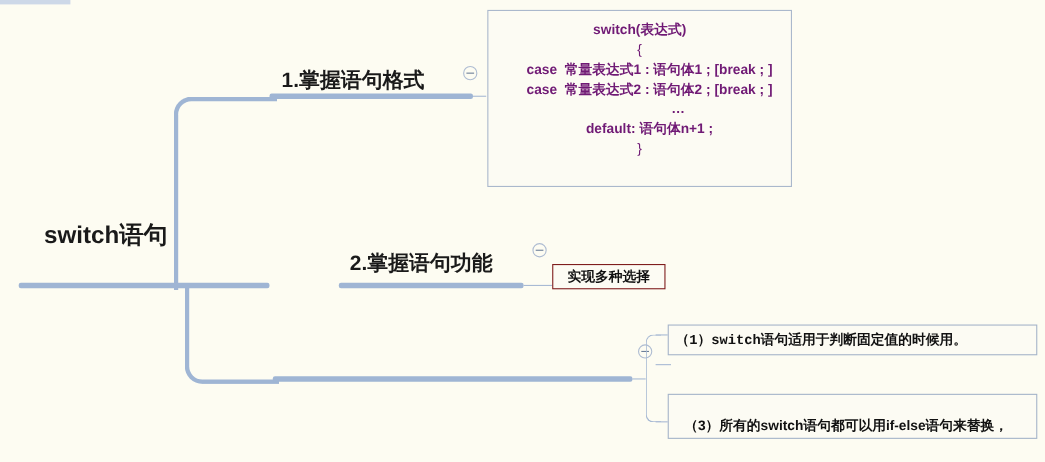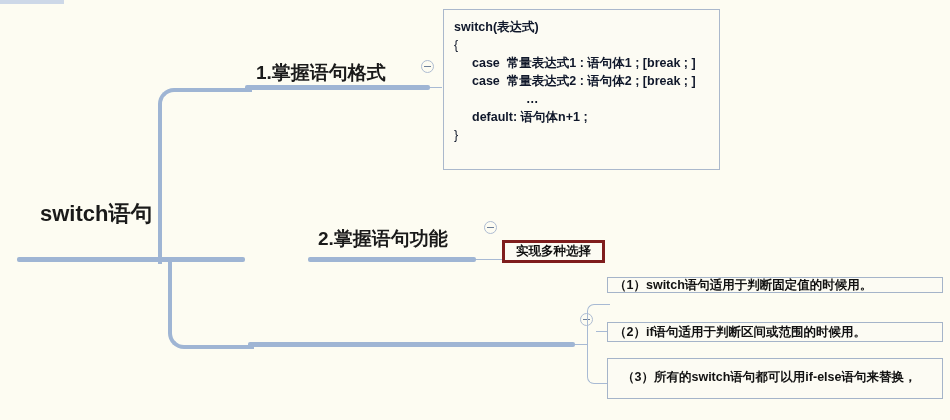--- a/index.html
+++ b/index.html
@@ -140,33 +140,34 @@
     top: 9px;
     width: 277px;
     height: 161px;
     border: 1px solid #aab8cc;
     background: #fcfbf3;
     box-sizing: border-box;
     padding: 8px 10px 0 10px;
   }
   .code-line {
     font-size: 12.5px;
-    color: #0f172a;
+    color: #701a75;
     line-height: 18px;
     white-space: pre;
     font-family: "Liberation Sans", "DejaVu Sans", sans-serif;
+    text-align: center;
   }
   .code-line.bold { font-weight: bold; }
   .code-line.indent { padding-left: 18px; }
   .code-line.dots { padding-left: 72px; letter-spacing: 2px; }
 
   
   .leaf-box {
     position: absolute;
-    border: 3px solid #7f1d1d;
+    border: 1px solid #7f1d1d;
     background: #fcfbf3;
     box-sizing: border-box;
     font-size: 12.5px;
     font-weight: bold;
     color: #111;
     display: flex;
     align-items: center;
     justify-content: center;
   }
   .lb-2 {
@@ -208,28 +209,28 @@
     border: 1px solid #a5b4c9;
     background: #fcfbf3;
     box-sizing: border-box;
     font-size: 12.5px;
     font-weight: bold;
     color: #111;
     padding: 0 6px;
     display: flex;
     align-items: center;
   }
-  .rb-1 { top: 277px; width: 336px; height: 16px; }
+  .rb-1 { top: 295px; width: 336px; height: 28px; font-family: Liberation Mono, monospace; }
   .rb-2 { top: 322px; width: 336px; height: 20px; }
   .rb-3 {
     top: 358px;
     width: 336px;
     height: 41px;
     display: block;
-    padding-top: 9px;
+    padding-top: 19px;
     line-height: 18px;
   }
   .rb-3 .l1 { display: block; padding-left: 8px; }
   .rb-3 .l2 { display: block; padding-left: 2px; }
 </style>
 </head>
 <body>
 
 <div id="canvas">
 
@@ -263,18 +264,17 @@
 
   <div class="branch-underline b3-underline"></div>
   <div class="toggle t3"></div>
   <div class="leader b3-leader"></div>
   <div class="bracket"></div>
   <div class="bracket-stub bs-1"></div>
   <div class="bracket-stub bs-2"></div>
   <div class="bracket-stub bs-3"></div>
 
   <div class="rule-box rb-1">（1）switch语句适用于判断固定值的时候用。</div>
-  <div class="rule-box rb-2">（2）if语句适用于判断区间或范围的时候用。</div>
   <div class="rule-box rb-3">
     <span class="l1">（3）所有的switch语句都可以用if-else语句来替换，</span>
   </div>
 
 </div>
 
 </body></html>

